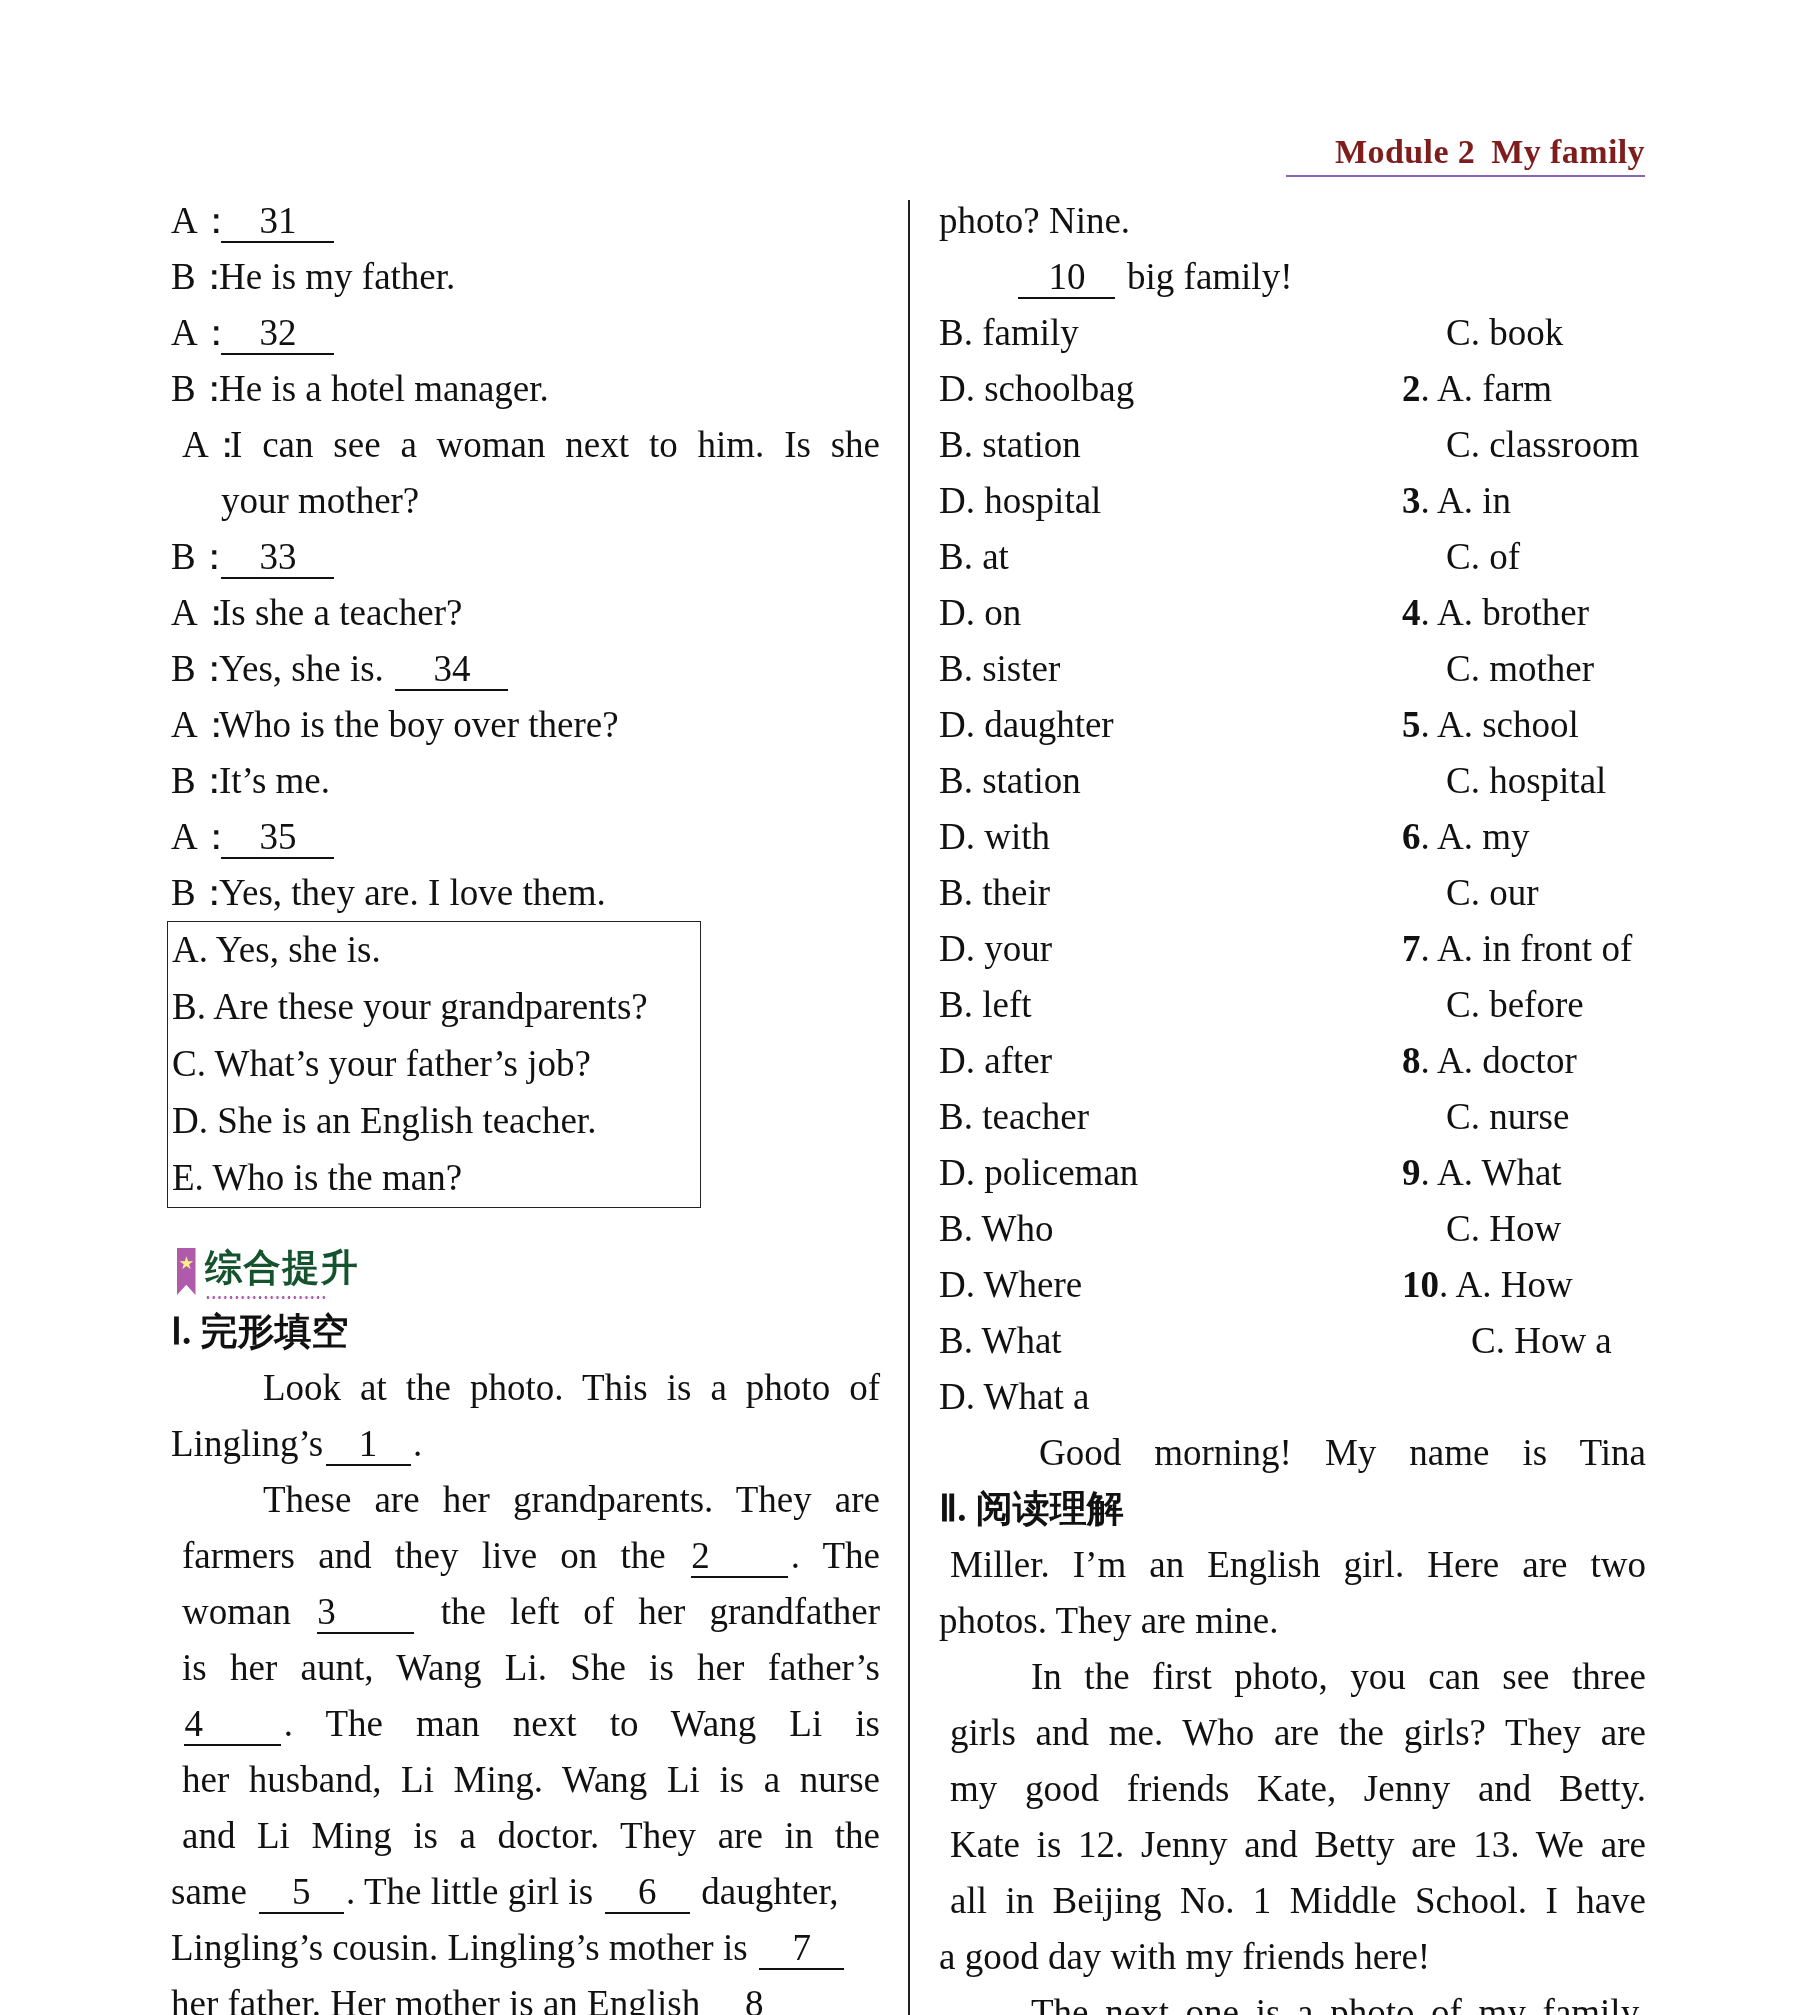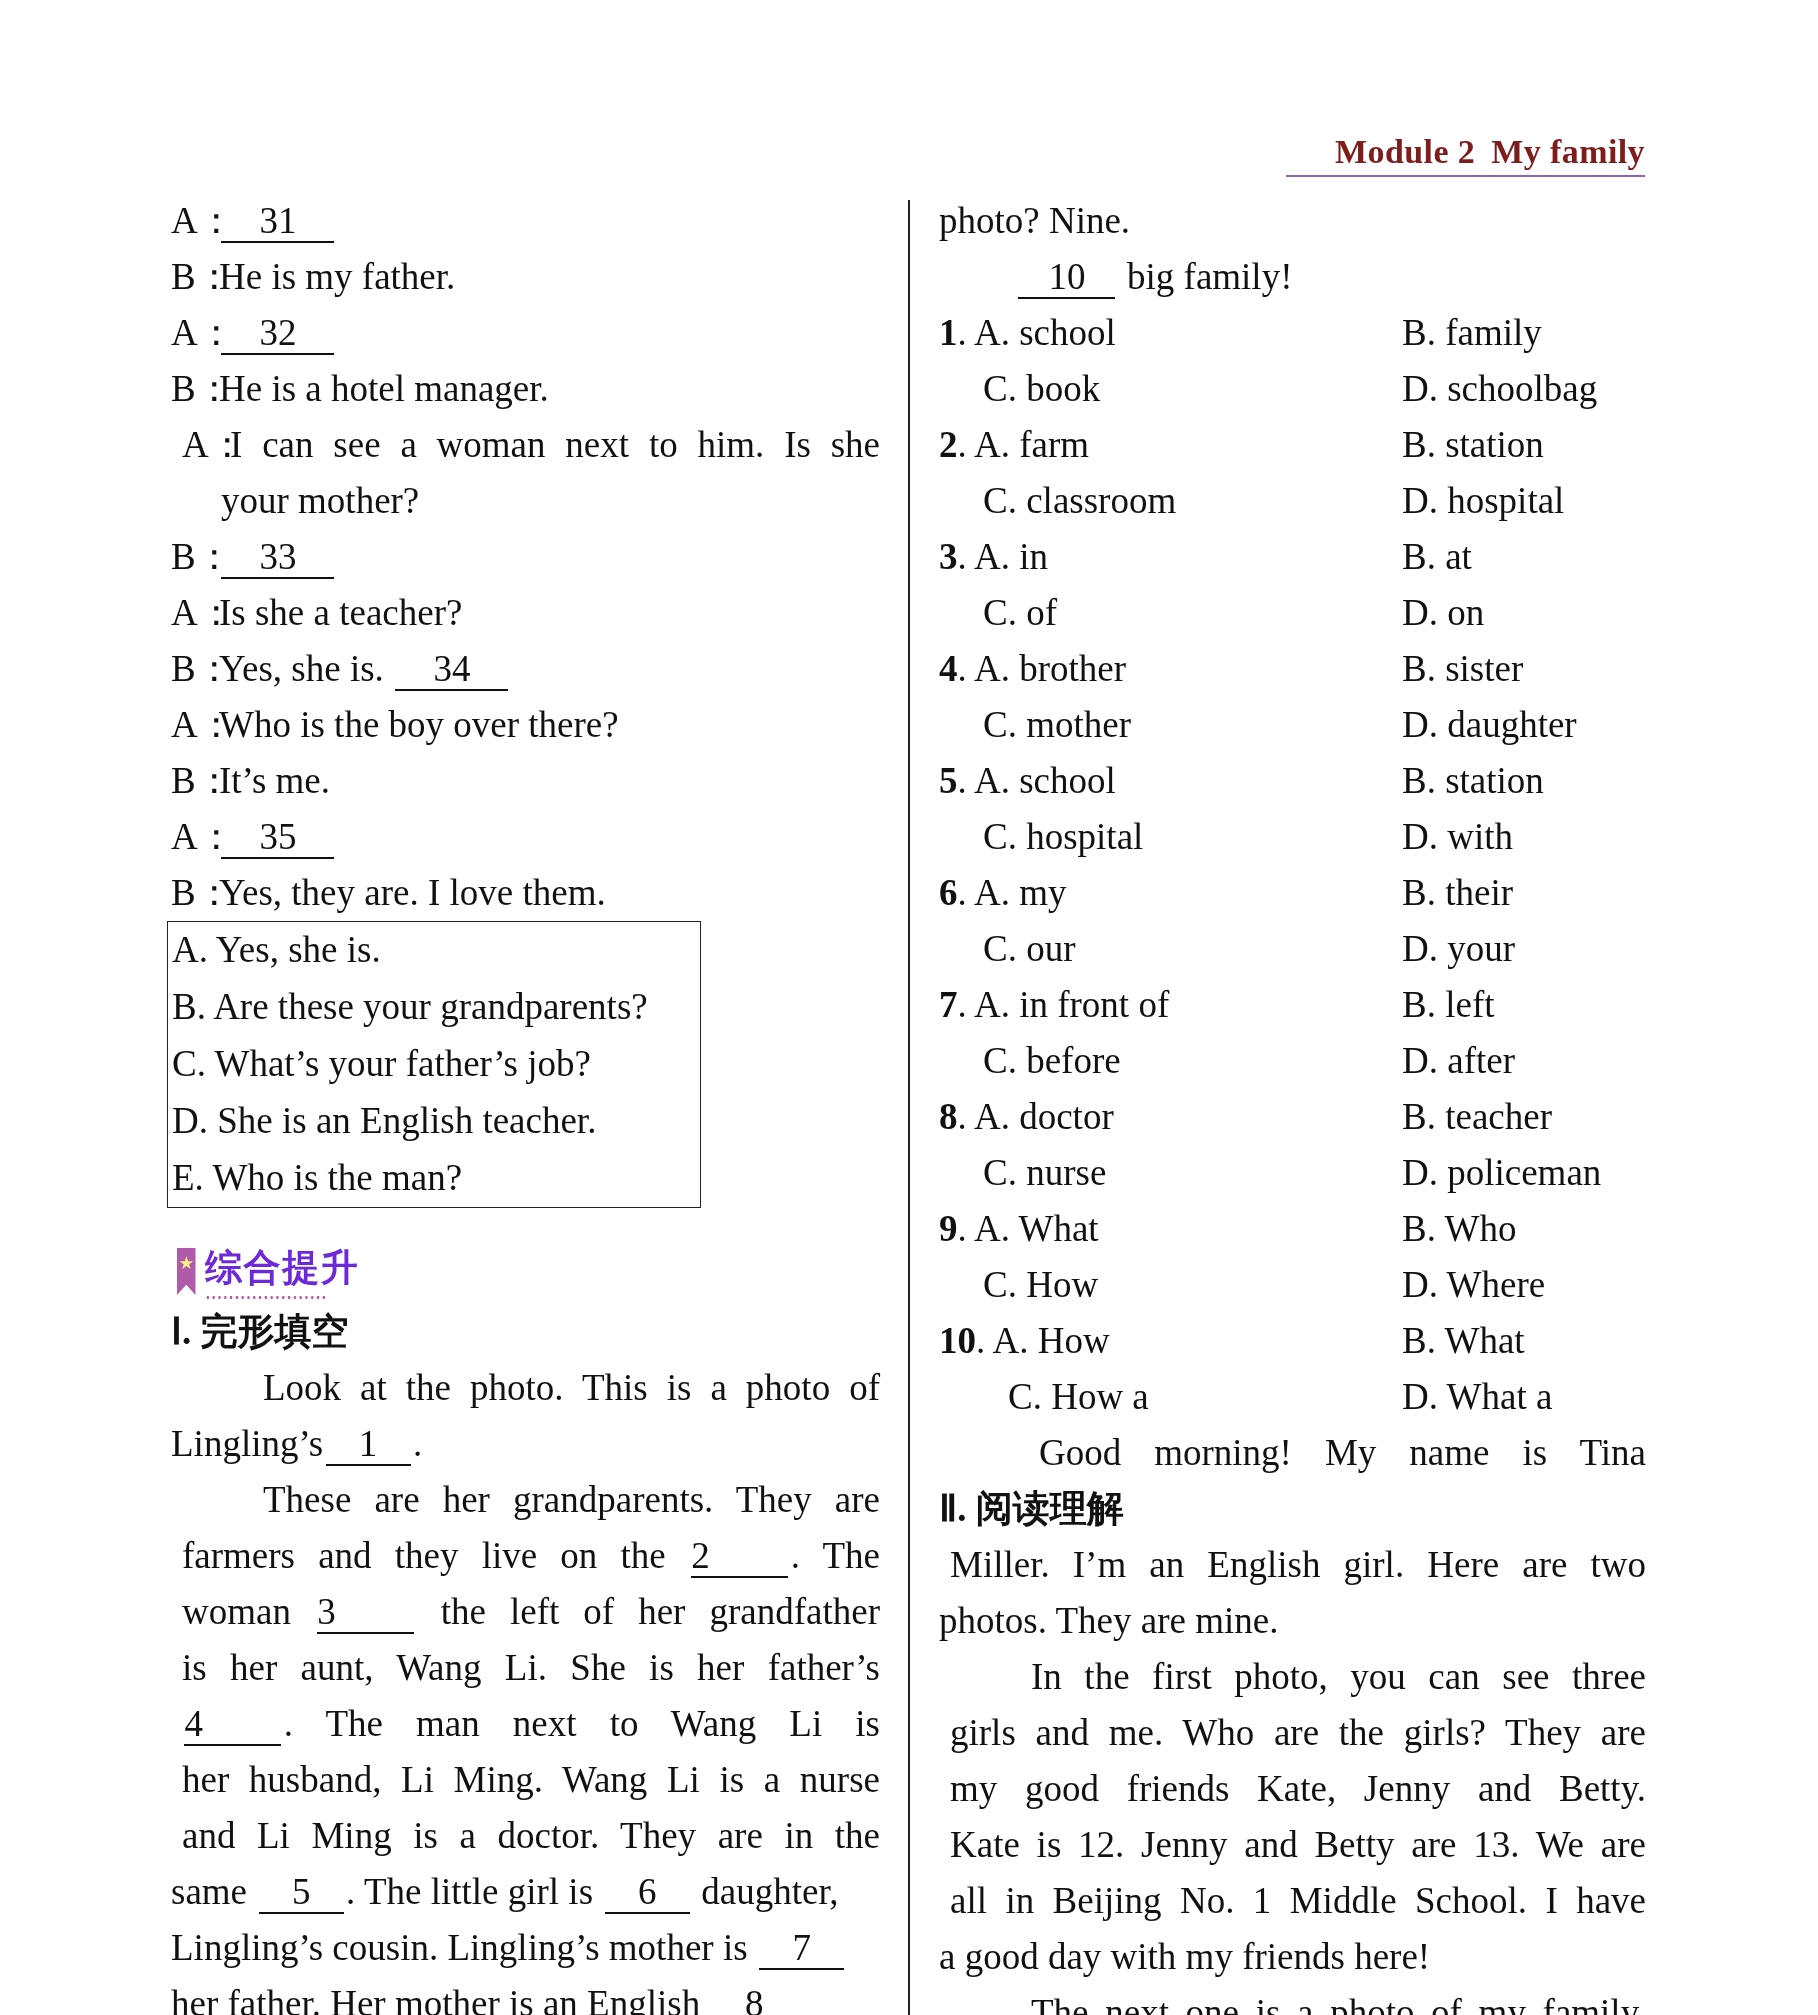--- a/index.html
+++ b/index.html
@@ -50,21 +50,21 @@
     position: absolute; left: 6px; top: 4px; width: 18.5px; height: 47px;
     background: #b05aab;
     clip-path: polygon(0 0, 100% 0, 100% 100%, 50% 78%, 0 100%);
   }
   .ribbon-star {
     position: absolute; left: 6.9px; top: 11.3px; font-size: 17.7px; line-height: 17.7px;
     color: #fbf08a; width: 17px; text-align: center;
   }
   .banner-text {
     position: absolute; left: 34px; top: 0px; font-family: "DejaVu Sans", sans-serif;
-    font-weight: bold; font-size: 37px; line-height: 48px; color: #6d28d9;
+    font-weight: bold; font-size: 37px; line-height: 48px; color: #14532d;
     letter-spacing: 1.6px;
   }
   .banner-dots {
     position: absolute; left: 34px; top: 52px; width: 121px; height: 3.2px;
     background-image: radial-gradient(circle, #b05aab 1.2px, transparent 1.6px);
     background-size: 5.8px 3.2px;
   }
   .section-title {
     font-family: Liberation Serif, serif; font-weight: bold; font-size: 37px;
   }
@@ -130,21 +130,20 @@
   <div class="line"><span>Lingling’s cousin. Lingling’s mother is</span> <span class="blank sm">7</span></div>
   <div class="line"><span>her father. Her mother is an English</span> <span class="blank sm">8</span></div>
 
 </div>
 
 <div class="col col-right">
   <div class="line">photo?  Nine.</div>
   <div class="line" style="padding-left:77px"><span class="blank md">10</span> <span>big family!</span></div>
 
   <div class="opt-grid">
-    <div class="cell"><span class="q-num">1</span>. <span>A. school</span></div>
     <div class="cell">B. family</div>
     <div class="cell sub">C. book</div>
     <div class="cell">D. schoolbag</div>
 
     <div class="cell"><span class="q-num">2</span>. <span>A. farm</span></div>
     <div class="cell">B. station</div>
     <div class="cell sub">C. classroom</div>
     <div class="cell">D. hospital</div>
 
     <div class="cell"><span class="q-num">3</span>. <span>A. in</span></div>

